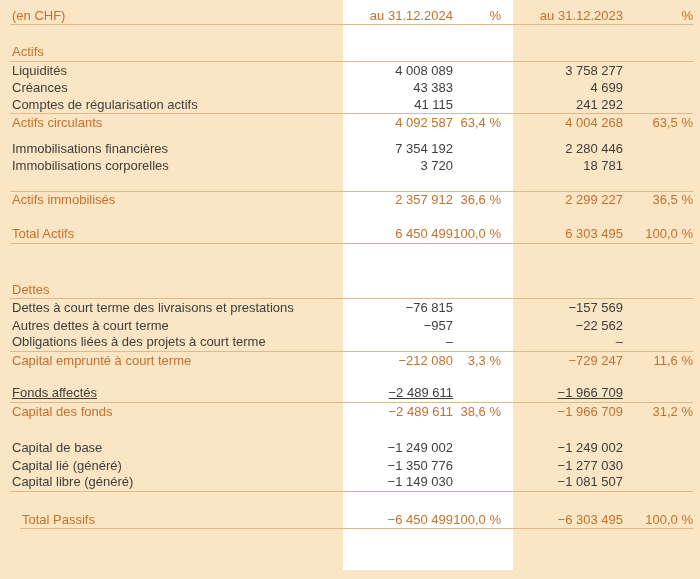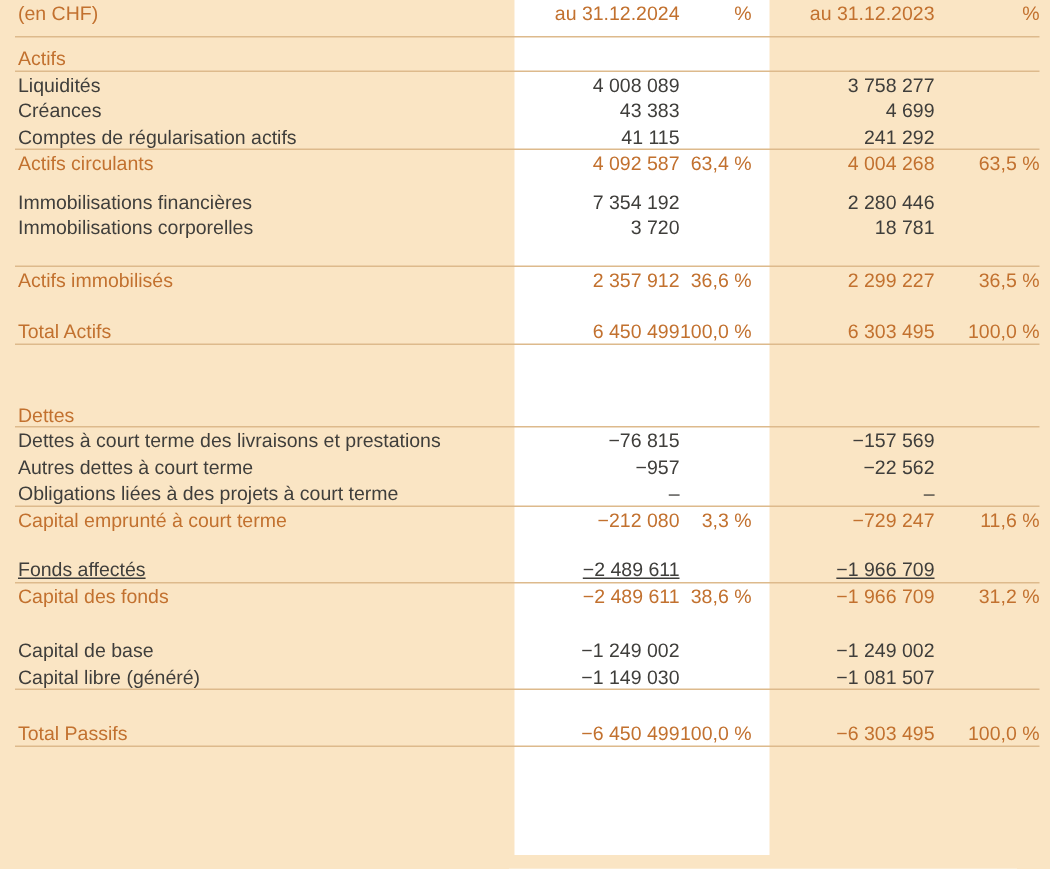--- a/index.html
+++ b/index.html
@@ -32,21 +32,21 @@
     background:var(--band);
     z-index:0;
   }
   .table{
     position:relative;
     z-index:1;
     padding:0 7px 0 10px;
   }
   .row{
     display:flex;
-    align-items:flex-start;
+    align-items:flex-end;
     height:17.5px;
     line-height:17.5px;
     box-sizing:border-box;
     white-space:nowrap;
   }
   .row.header{
     height:25px;
     color:var(--accent);
     border-bottom:1px solid var(--rule);
   }
@@ -67,21 +67,21 @@
 
   <div class="table">
     <div class="row header">
       <span class="c-label">(en CHF)</span>
       <span class="c-v24">au 31.12.2024</span>
       <span class="c-p24">%</span>
       <span class="c-v23">au 31.12.2023</span>
       <span class="c-p23">%</span>
     </div>
     <div id="rows-container">
-        <div class="row section rule-below" style="margin-top: 5px;">
+        <div class="row section rule-below" style="margin-top: 19px;">
     <span class="c-label">Actifs</span>
     <span class="c-v24"></span>
     <span class="c-p24"></span>
     <span class="c-v23"></span>
     <span class="c-p23"></span>
   </div>
         <div class="row item">
     <span class="c-label">Liquidités</span>
     <span class="c-v24">4 008 089</span>
     <span class="c-p24"></span>
@@ -186,28 +186,35 @@
     <span class="c-v23">−1 966 709</span>
     <span class="c-p23">31,2 %</span>
   </div>
         <div class="row item" style="margin-top: 19px;">
     <span class="c-label">Capital de base</span>
     <span class="c-v24">−1 249 002</span>
     <span class="c-p24"></span>
     <span class="c-v23">−1 249 002</span>
     <span class="c-p23"></span>
   </div>
+        <div class="row item">
+    <span class="c-label">Capital lié (généré)</span>
+    <span class="c-v24">−1 350 776</span>
+    <span class="c-p24"></span>
+    <span class="c-v23">−1 277 030</span>
+    <span class="c-p23"></span>
+  </div>
         <div class="row item rule-below">
     <span class="c-label">Capital libre (généré)</span>
     <span class="c-v24">−1 149 030</span>
     <span class="c-p24"></span>
     <span class="c-v23">−1 081 507</span>
     <span class="c-p23"></span>
   </div>
-        <div class="row emphasis rule-below" style="margin-top: 20px;">
+        <div class="row emphasis rule-below" style="margin-top: 20px; margin-left: 10px;">
     <span class="c-label">Total Passifs</span>
     <span class="c-v24">−6 450 499</span>
     <span class="c-p24">100,0 %</span>
     <span class="c-v23">−6 303 495</span>
     <span class="c-p23">100,0 %</span>
   </div>
       </div>
   </div>
 </div>
 

